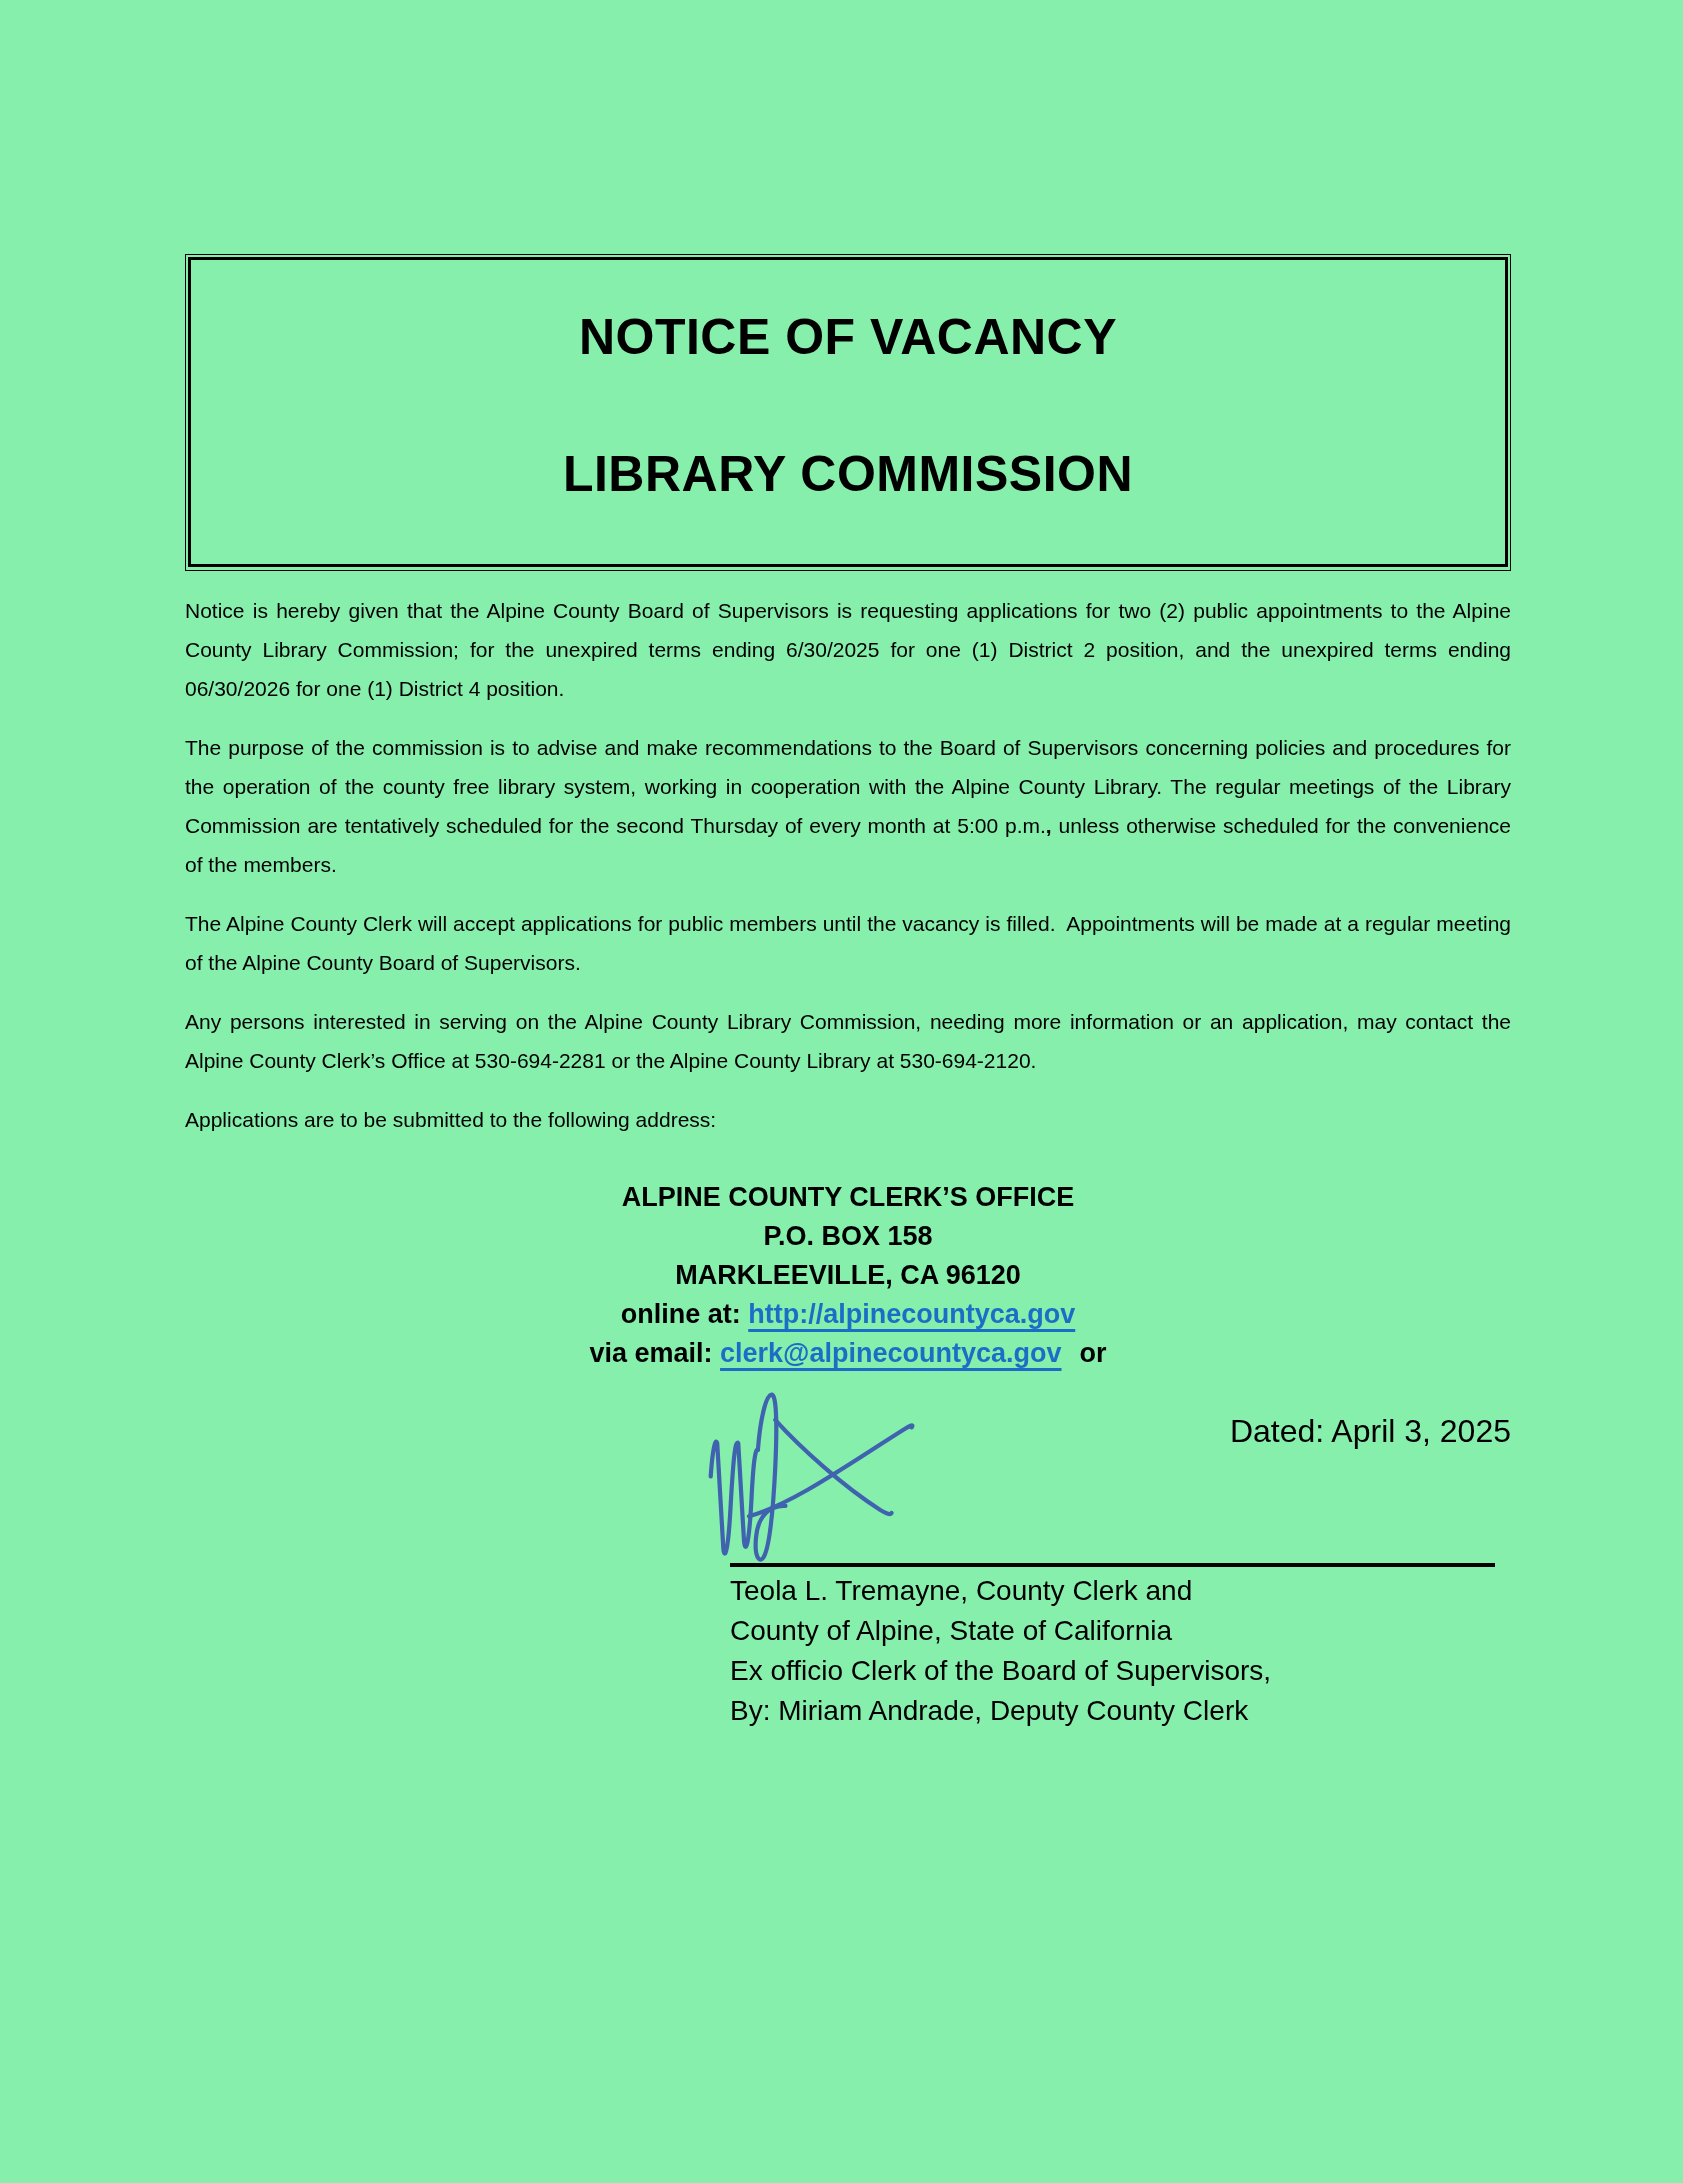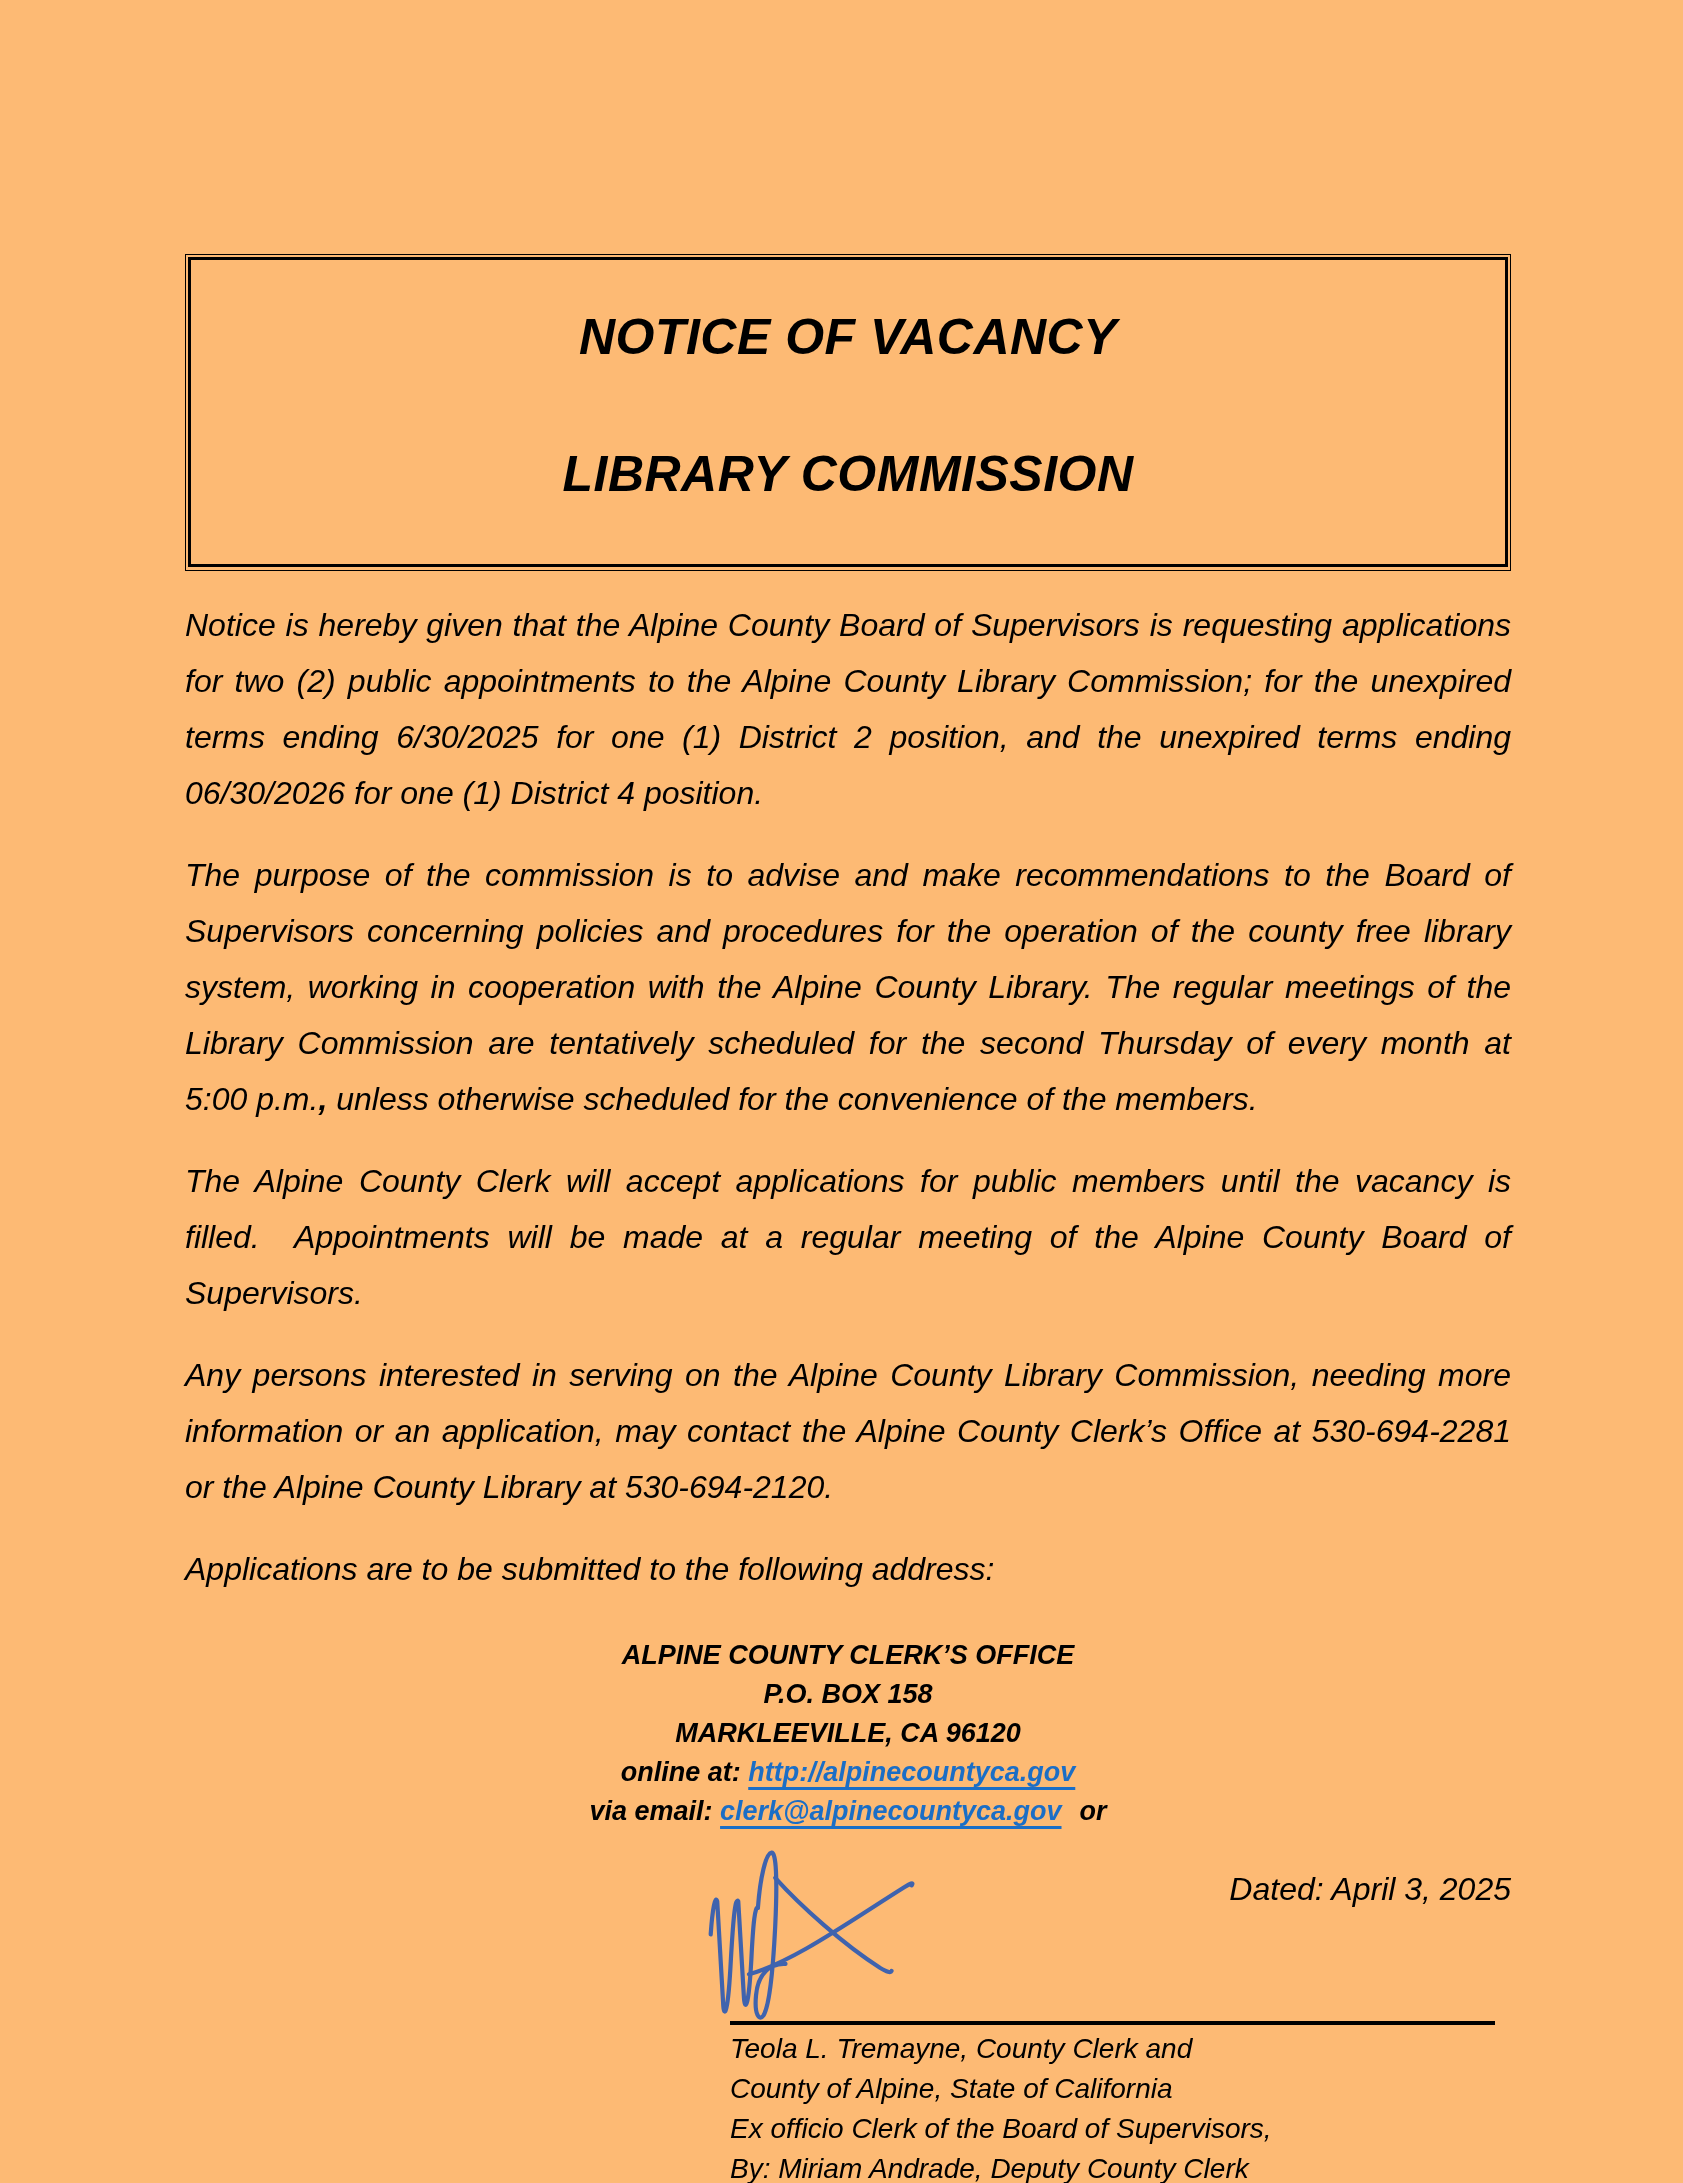--- a/index.html
+++ b/index.html
@@ -1,24 +1,23 @@
 <!DOCTYPE html>
 <html style="font-size:7.5px"><head>
 <meta charset="utf-8">
 <style>
   html, body { margin: 0; padding: 0; background: #ffffff; }
   .page {
     position: relative;
     width: 1683px;
     height: 2183px;
-    background: #fdba74;
+    background: #86efac;
     overflow: hidden;
     font-family: "Liberation Sans", sans-serif;
     color: #000000;
-    font-style: italic;
   }
   .content {
     position: absolute;
     left: 185px;
     top: 254px;
     width: 1326px;
   }
   
   .notice-box {
     border: 1.9px solid #000;
@@ -32,23 +31,23 @@
   .box-title {
     margin: 0;
     font-size: 50px;
     font-weight: bold;
     line-height: 61px;
     letter-spacing: 0.5px;
   }
   .box-gap { height: 76px; }
 
   p.body {
-    margin: 26px 0 0 0;
-    font-size: 32px;
-    line-height: 56px;
+    margin: 20px 0 0 0;
+    font-size: 21px;
+    line-height: 39px;
   }
   .justify { text-align: justify; }
   .bold { font-weight: bold; }
 
   .address {
     margin-top: 39px;
     text-align: center;
     font-size: 27px;
     line-height: 39px;
     font-weight: bold;

